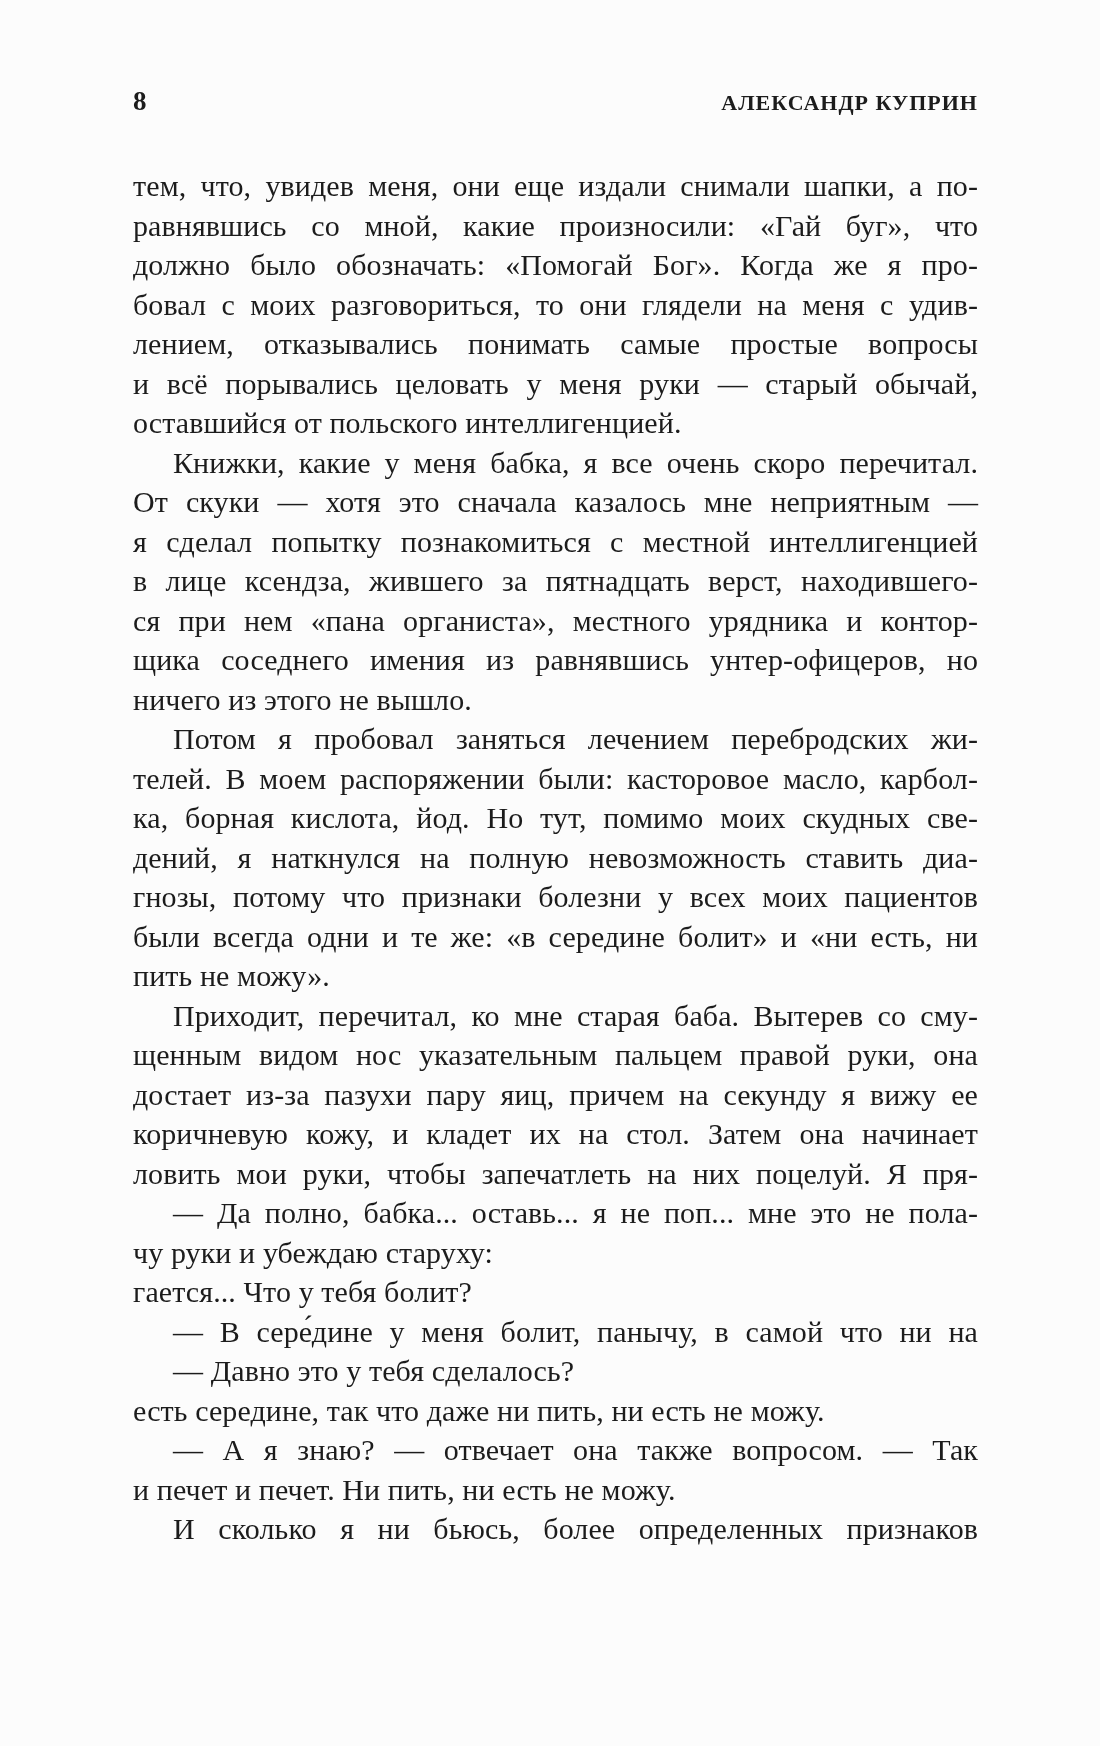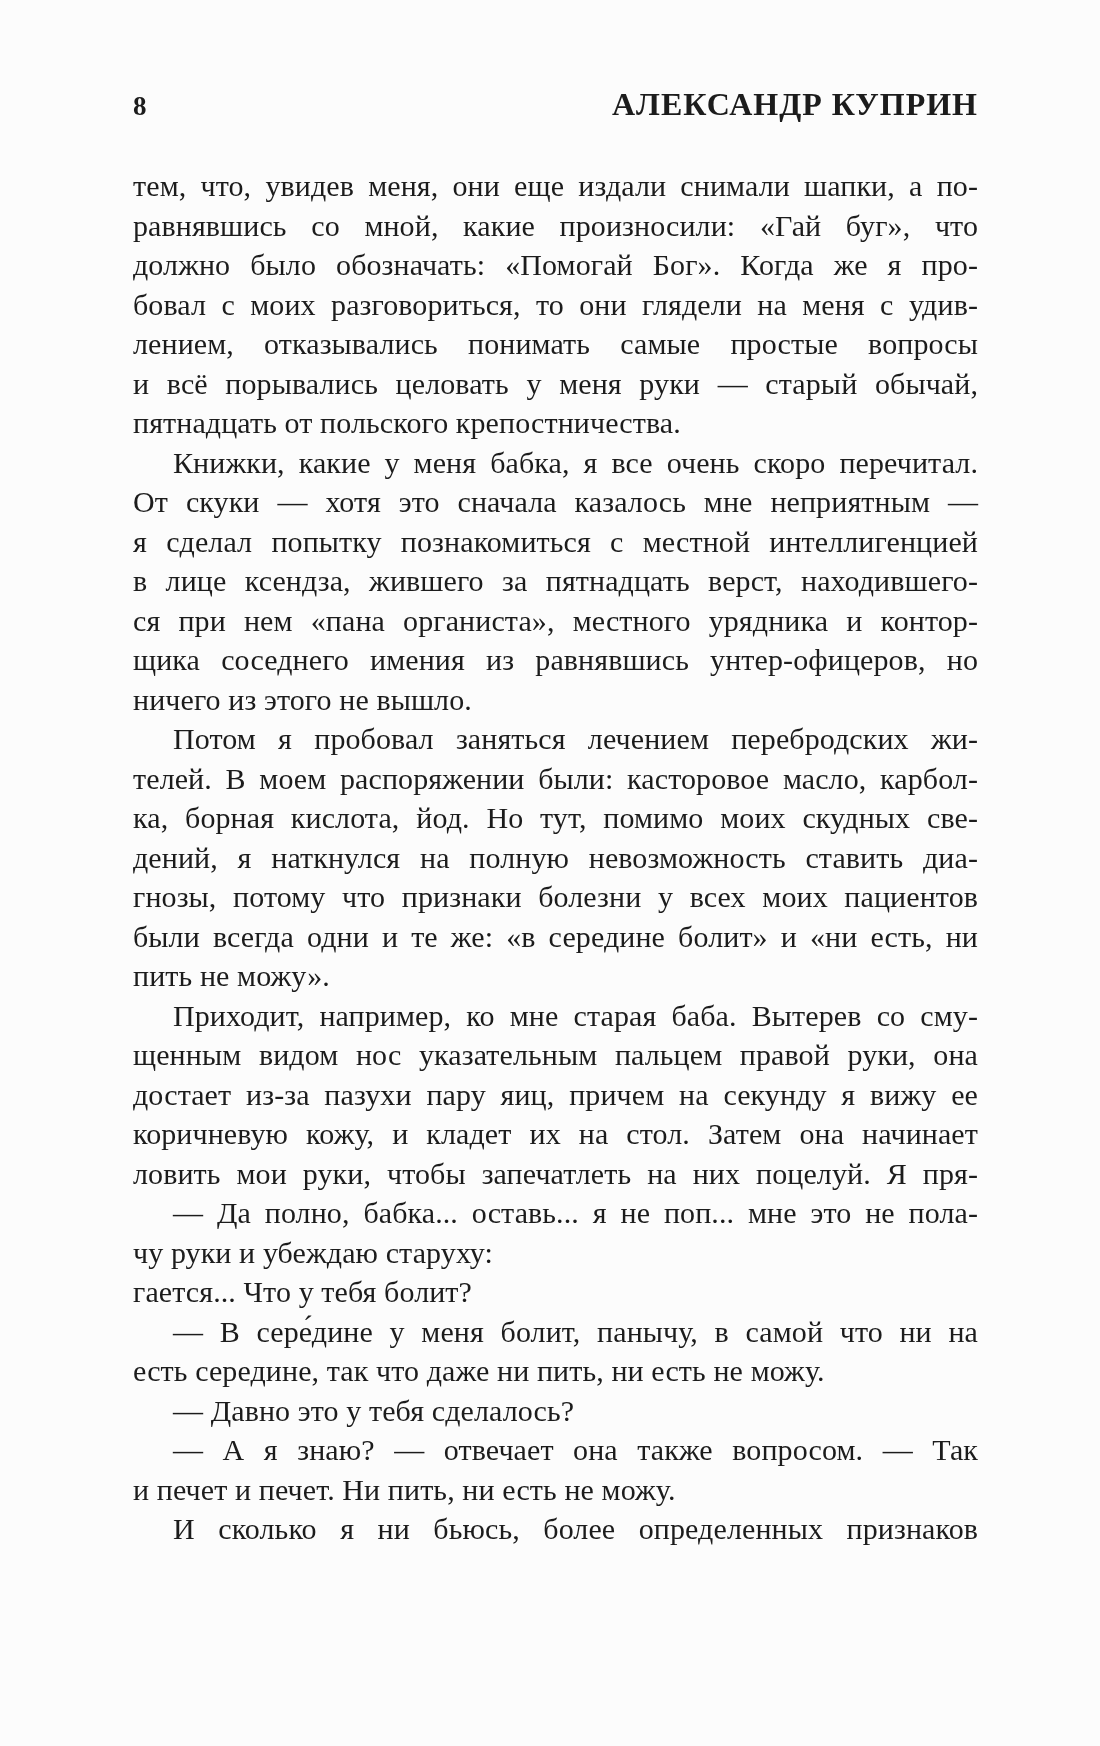--- a/index.html
+++ b/index.html
@@ -28,21 +28,21 @@
     align-items: baseline;
     padding-top: 86px;
     height: 34px;
   }
   .page-number {
     font-size: 27px;
     font-weight: 700;
     letter-spacing: 0.5px;
   }
   .running-title {
-    font-size: 32px;
+    font-size: 22px;
     font-weight: 700;
     letter-spacing: 1px;
   }
   .body-text {
     margin-top: 46px;
   }
   .line {
     font-size: 30px;
     line-height: 39.5px;
     height: 39.5px;
@@ -69,44 +69,44 @@
       <span class="page-number">8</span>
       <span class="running-title">АЛЕКСАНДР КУПРИН</span>
     </div>
     <div class="body-text">
         <div class="line">тем, что, увидев меня, они еще издали снимали шапки, а по-</div>
         <div class="line">равнявшись со мной, какие произносили: «Гай буг», что</div>
         <div class="line">должно было обозначать: «Помогай Бог». Когда же я про-</div>
         <div class="line">бовал с моих разговориться, то они глядели на меня с удив-</div>
         <div class="line">лением, отказывались понимать самые простые вопросы</div>
         <div class="line">и всё порывались целовать у меня руки — старый обычай,</div>
-        <div class="line para-end">пятнадцать от польского крепостничества.</div>
+        <div class="line para-end">оставшийся от польского интеллигенцией.</div>
         <div class="line indent">Книжки, какие у меня бабка, я все очень скоро перечитал.</div>
         <div class="line">От скуки — хотя это сначала казалось мне неприятным —</div>
         <div class="line">я сделал попытку познакомиться с местной интеллигенцией</div>
         <div class="line">в лице ксендза, жившего за пятнадцать верст, находившего-</div>
         <div class="line">ся при нем «пана органиста», местного урядника и контор-</div>
         <div class="line">щика соседнего имения из равнявшись унтер-офицеров, но</div>
         <div class="line para-end">ничего из этого не вышло.</div>
         <div class="line indent">Потом я пробовал заняться лечением перебродских жи-</div>
         <div class="line">телей. В моем распоряжении были: касторовое масло, карбол-</div>
         <div class="line">ка, борная кислота, йод. Но тут, помимо моих скудных све-</div>
         <div class="line">дений, я наткнулся на полную невозможность ставить диа-</div>
         <div class="line">гнозы, потому что признаки болезни у всех моих пациентов</div>
         <div class="line">были всегда одни и те же: «в середине болит» и «ни есть, ни</div>
         <div class="line para-end">пить не можу».</div>
-        <div class="line indent">Приходит, например, ко мне старая баба. Вытерев со сму-</div>
+        <div class="line indent">Приходит, перечитал, ко мне старая баба. Вытерев со сму-</div>
         <div class="line">щенным видом нос указательным пальцем правой руки, она</div>
         <div class="line">достает из-за пазухи пару яиц, причем на секунду я вижу ее</div>
         <div class="line">коричневую кожу, и кладет их на стол. Затем она начинает</div>
         <div class="line">ловить мои руки, чтобы запечатлеть на них поцелуй. Я пря-</div>
         <div class="line indent">— Да полно, бабка... оставь... я не поп... мне это не пола-</div>
         <div class="line para-end">чу руки и убеждаю старуху:</div>
         <div class="line para-end">гается... Что у тебя болит?</div>
         <div class="line indent">— В сере́дине у меня болит, панычу, в самой что ни на</div>
+        <div class="line para-end indent">— Давно это у тебя сделалось?</div>
         <div class="line para-end">есть середине, так что даже ни пить, ни есть не можу.</div>
-        <div class="line para-end indent">— Давно это у тебя сделалось?</div>
         <div class="line indent">— А я знаю? — отвечает она также вопросом. — Так</div>
         <div class="line para-end">и печет и печет. Ни пить, ни есть не можу.</div>
         <div class="line indent">И сколько я ни бьюсь, более определенных признаков</div>
       </div>
   </div>
 </div>
 
 </body></html>

